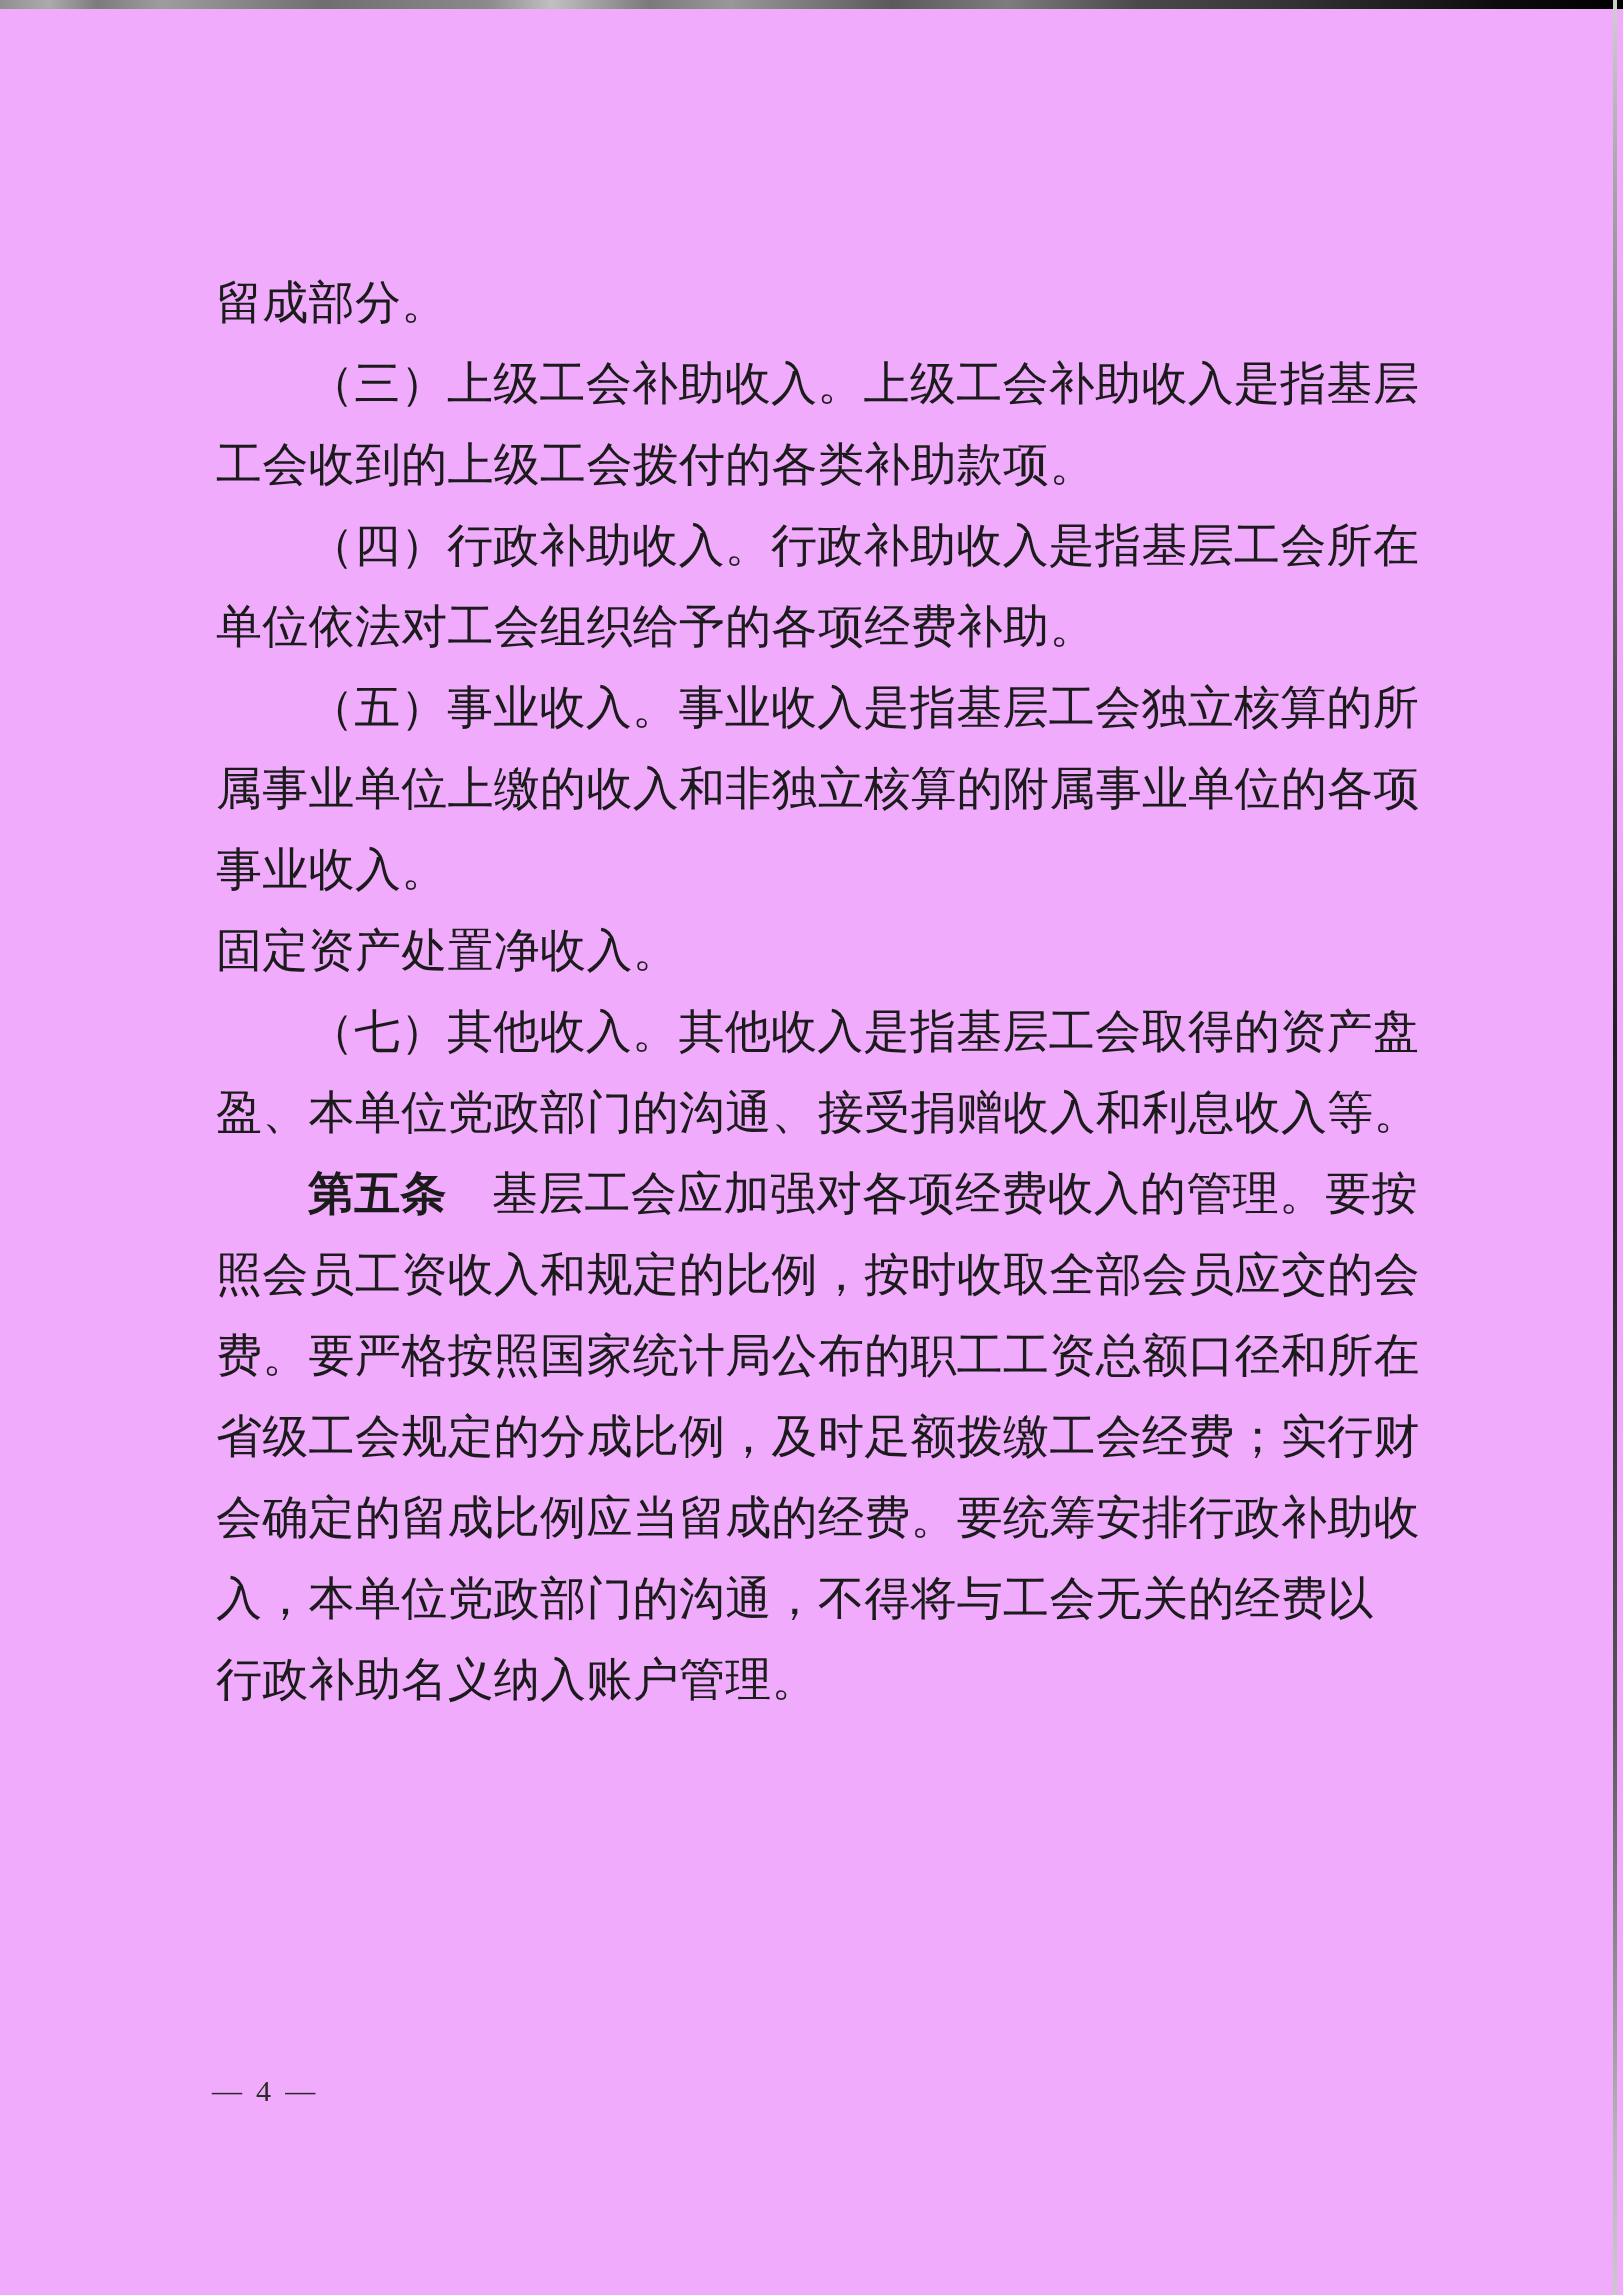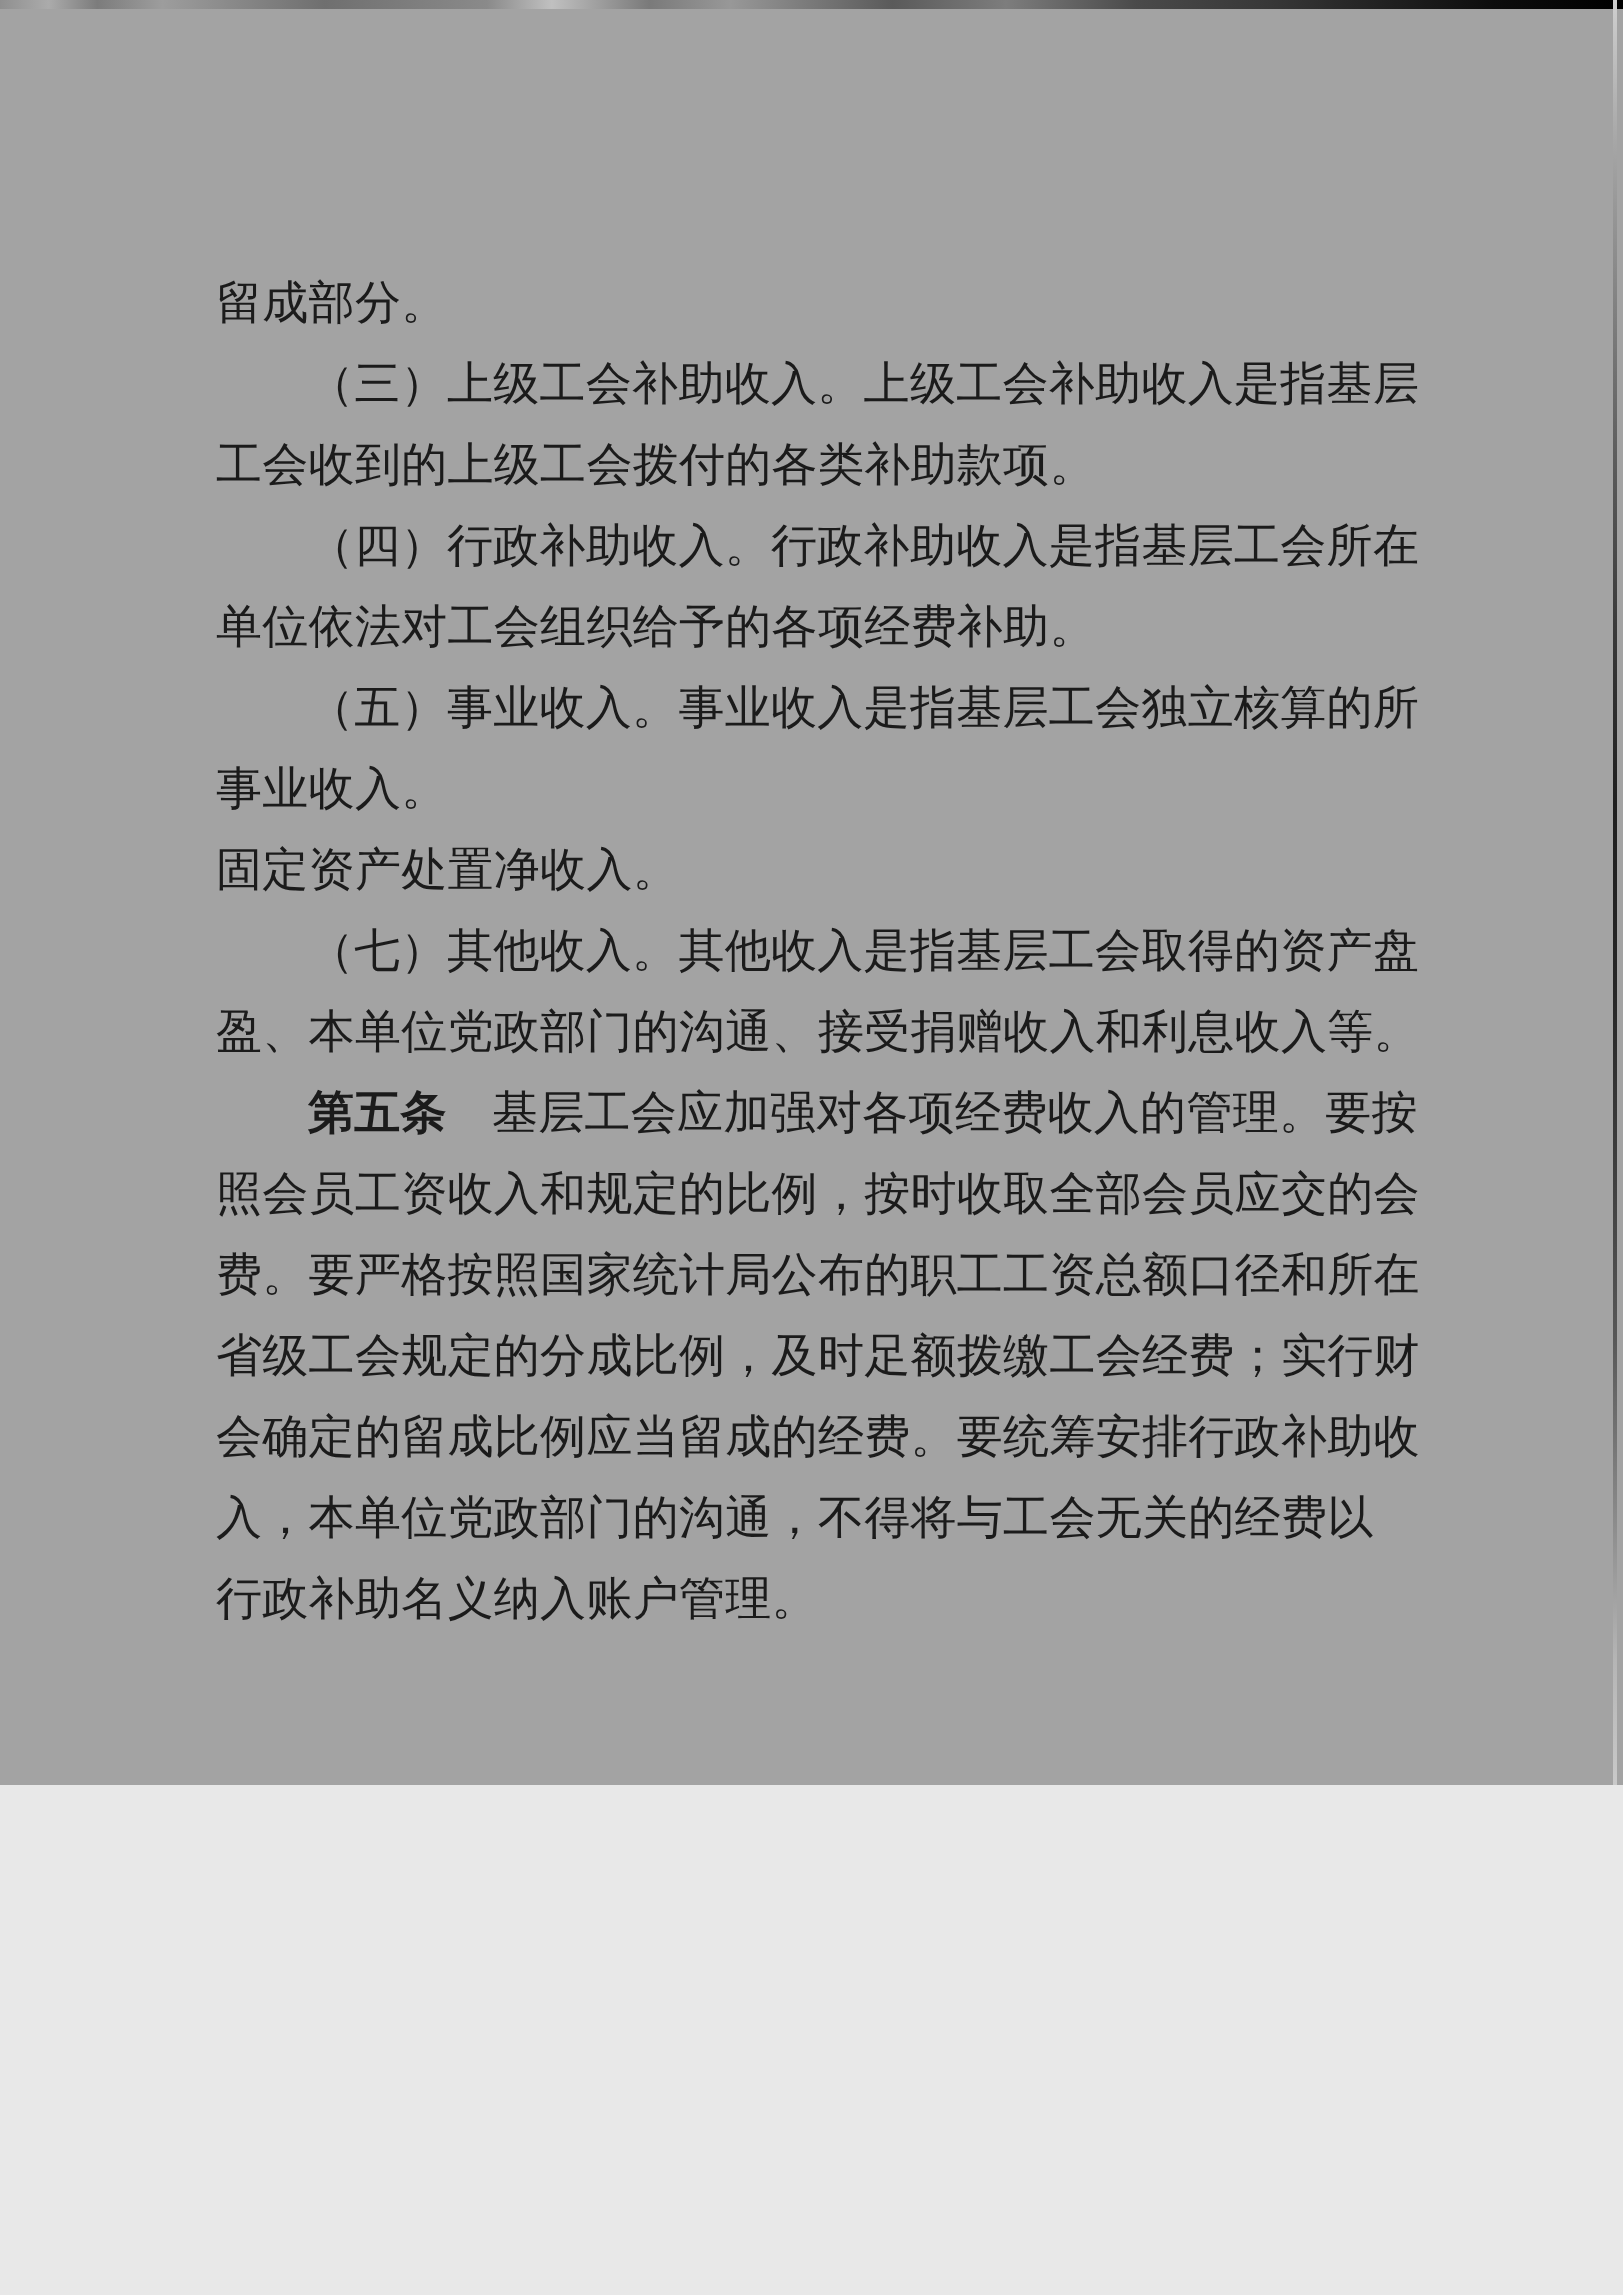--- a/index.html
+++ b/index.html
@@ -3,22 +3,22 @@
 <meta charset="utf-8">
 <style>
   html, body {
     margin: 0;
     padding: 0;
     background: #e8e8e8;
   }
   .page {
     position: relative;
     width: 1623px;
-    height: 1785px;
-    background: #a3a3a3;
+    height: 2295px;
+    background: #f0abfc;
     overflow: hidden;
     font-family: "Liberation Serif", "DejaVu Serif", serif;
   }
   
   .scan-top {
     position: absolute;
     top: 0; left: 0;
     width: 100%; height: 8.5px;
     background: linear-gradient(90deg,
       #8f8f8f 0%, #ababab 3%, #7c7c7c 6%, #9d9d9d 10%, #6f6f6f 20%,
@@ -74,20 +74,21 @@
   <div class="scan-top"></div>
   <div class="scan-right"></div>
 
   <div class="textblock">
     <div class="line">留成部分。</div>
     <div class="line indent">（三）上级工会补助收入。上级工会补助收入是指基层</div>
     <div class="line">工会收到的上级工会拨付的各类补助款项。</div>
     <div class="line indent">（四）行政补助收入。行政补助收入是指基层工会所在</div>
     <div class="line">单位依法对工会组织给予的各项经费补助。</div>
     <div class="line indent">（五）事业收入。事业收入是指基层工会独立核算的所</div>
+    <div class="line">属事业单位上缴的收入和非独立核算的附属事业单位的各项</div>
     <div class="line">事业收入。</div>
     <div class="line">固定资产处置净收入。</div>
     <div class="line indent">（七）其他收入。其他收入是指基层工会取得的资产盘</div>
     <div class="line">盈、本单位党政部门的沟通、接受捐赠收入和利息收入等。</div>
     <div class="line indent">
       <span class="term">第五条</span><span>基层工会应加强对各项经费收入的管理。要按</span>
     </div>
     <div class="line">照会员工资收入和规定的比例，按时收取全部会员应交的会</div>
     <div class="line">费。要严格按照国家统计局公布的职工工资总额口径和所在</div>
     <div class="line">省级工会规定的分成比例，及时足额拨缴工会经费；实行财</div>

